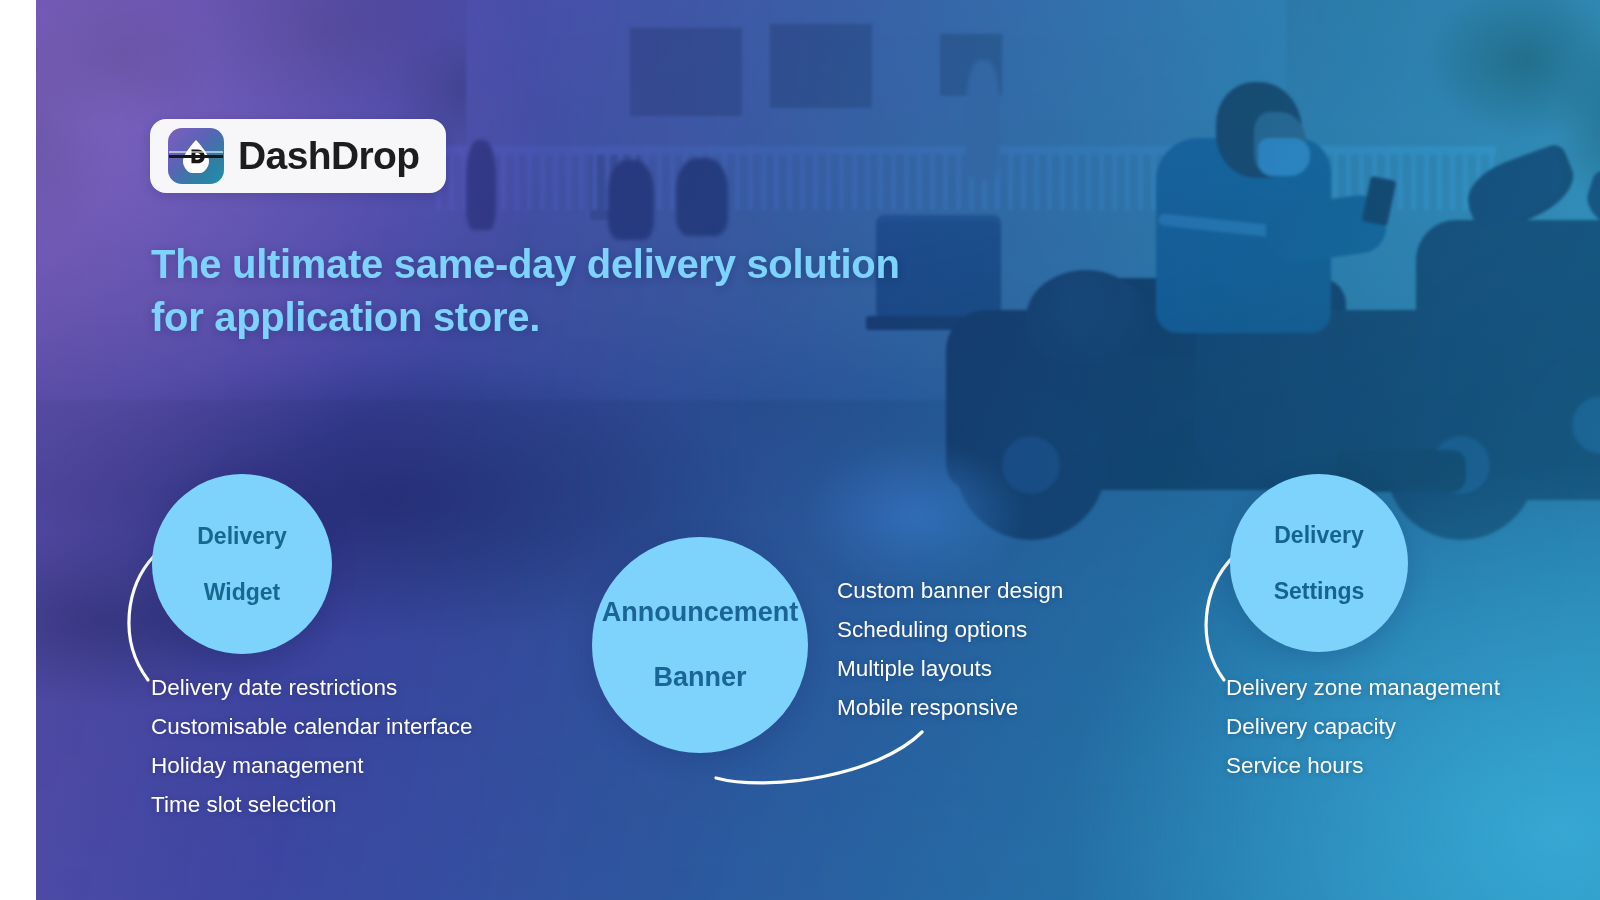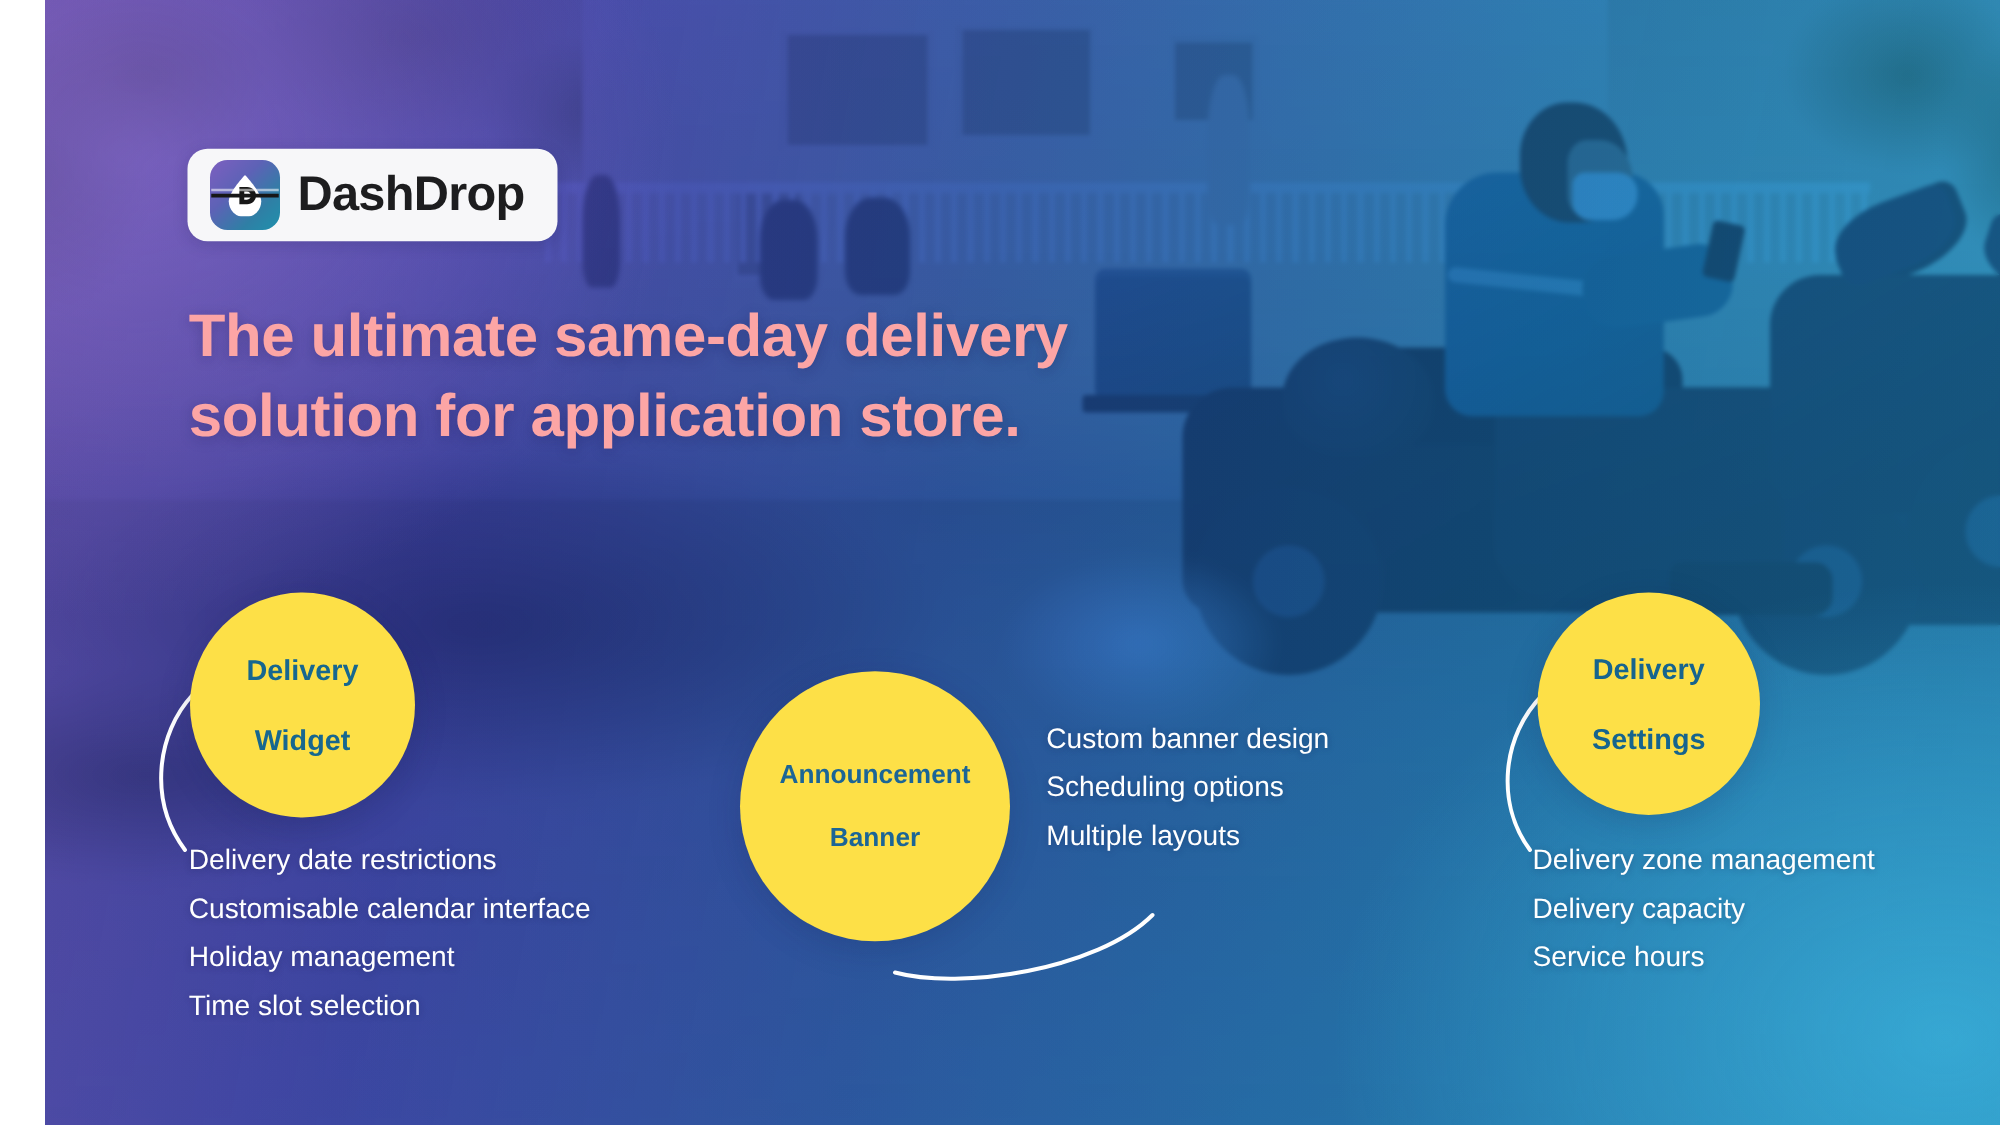--- a/index.html
+++ b/index.html
@@ -284,42 +284,42 @@
     font-size: 39px; font-weight: 700;
     letter-spacing: -0.6px;
     color: #1d1d1f;
     white-space: nowrap;
   }
 
   
   .headline {
     position: absolute; left: 115px; top: 238px;
     width: 790px;
-    font-size: 48px; font-weight: 700;
+    font-size: 40px; font-weight: 700;
     line-height: 1.33;
-    color: #fca5a5;
+    color: #7dd3fc;
     letter-spacing: -0.3px;
     text-shadow: 0 2px 10px rgba(20,20,70,.26);
   }
 
   
   .circle {
     position: absolute;
     border-radius: 50%;
-    background: #fde047;
+    background: #7dd3fc;
     display: flex; align-items: center; justify-content: center;
     text-align: center;
     font-weight: 700;
     line-height: 1.22;
     box-shadow: 0 6px 26px rgba(14,30,80,.18);
   }
   .circle span { display: block; padding: 0 10px; }
 
   .c-left   { left: 116px;  top: 474px; width: 180px; height: 180px; font-size: 23px; color: #17678f; }
-  .c-mid    { left: 556px;  top: 537px; width: 216px; height: 216px; font-size: 21px; color: #1b6596; }
+  .c-mid    { left: 556px;  top: 537px; width: 216px; height: 216px; font-size: 27px; color: #1b6596; }
   .c-right  { left: 1194px; top: 474px; width: 178px; height: 178px; font-size: 23px; color: #16648e; }
 
   .feat-list {
     position: absolute;
     color: #ffffff;
     font-size: 22.5px;
     font-weight: 400;
     line-height: 39px;
     white-space: nowrap;
     text-shadow: 0 1px 6px rgba(18,24,70,.30);
@@ -437,20 +437,21 @@
       <span>
         <span>Announcement</span><br>
         <span>Banner</span>
       </span>
     </div>
 
     <div class="feat-list l-mid">
       <div>Custom banner design</div>
       <div>Scheduling options</div>
       <div>Multiple layouts</div>
+      <div>Mobile responsive</div>
     </div>
 
     <div class="arc" style="left:1150px; top:548px;">
       <svg width="80" height="140" viewBox="0 0 80 140">
         <path d="M48 8 C16 40 10 94 38 132" fill="none" stroke="#ffffff" stroke-width="3.2" stroke-linecap="round"></path>
       </svg>
     </div>
 
     <div class="circle c-right">
       <span>

